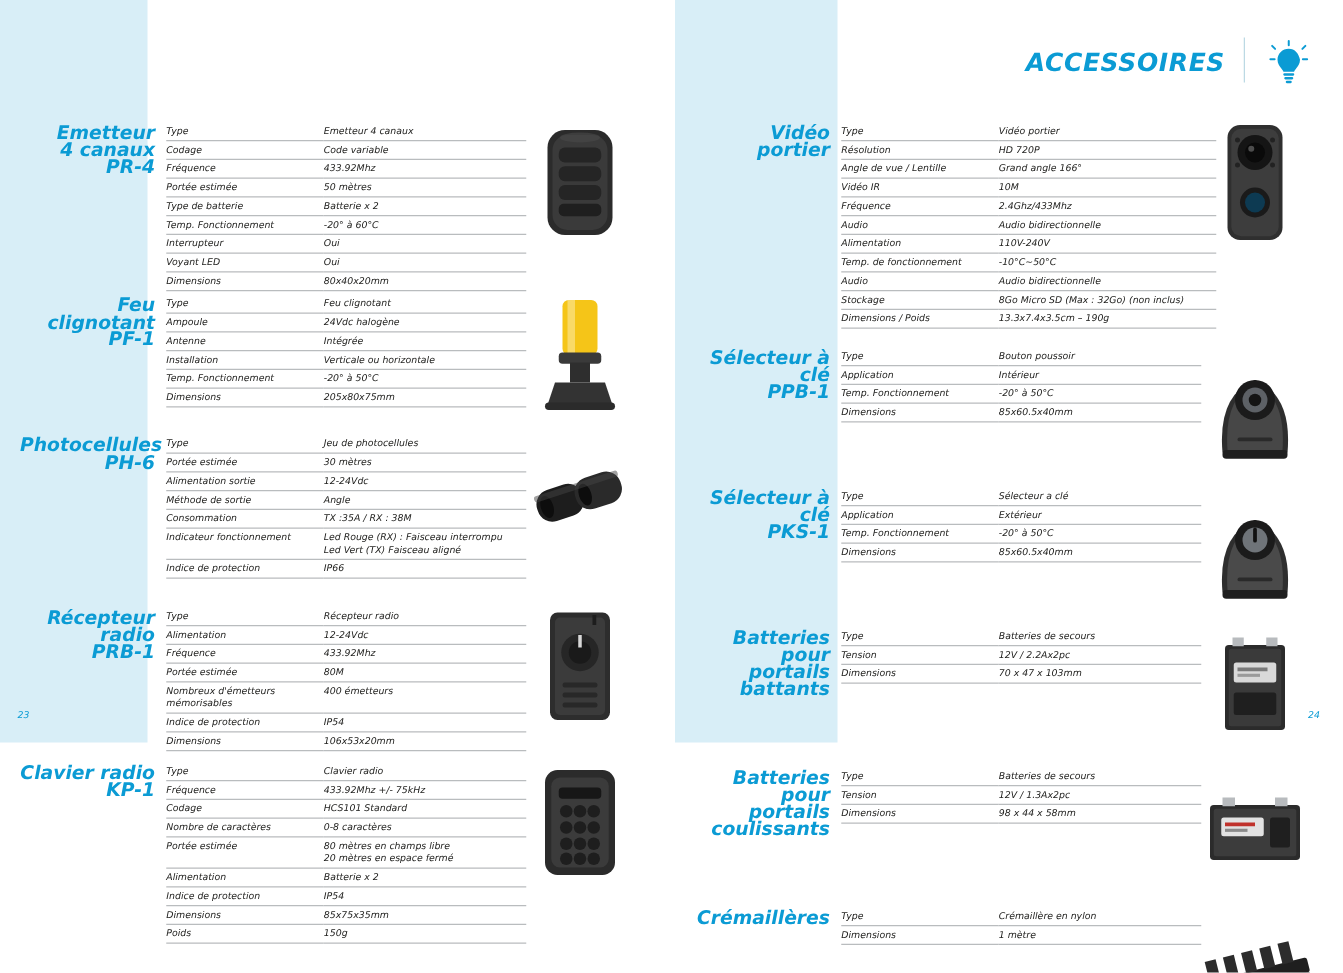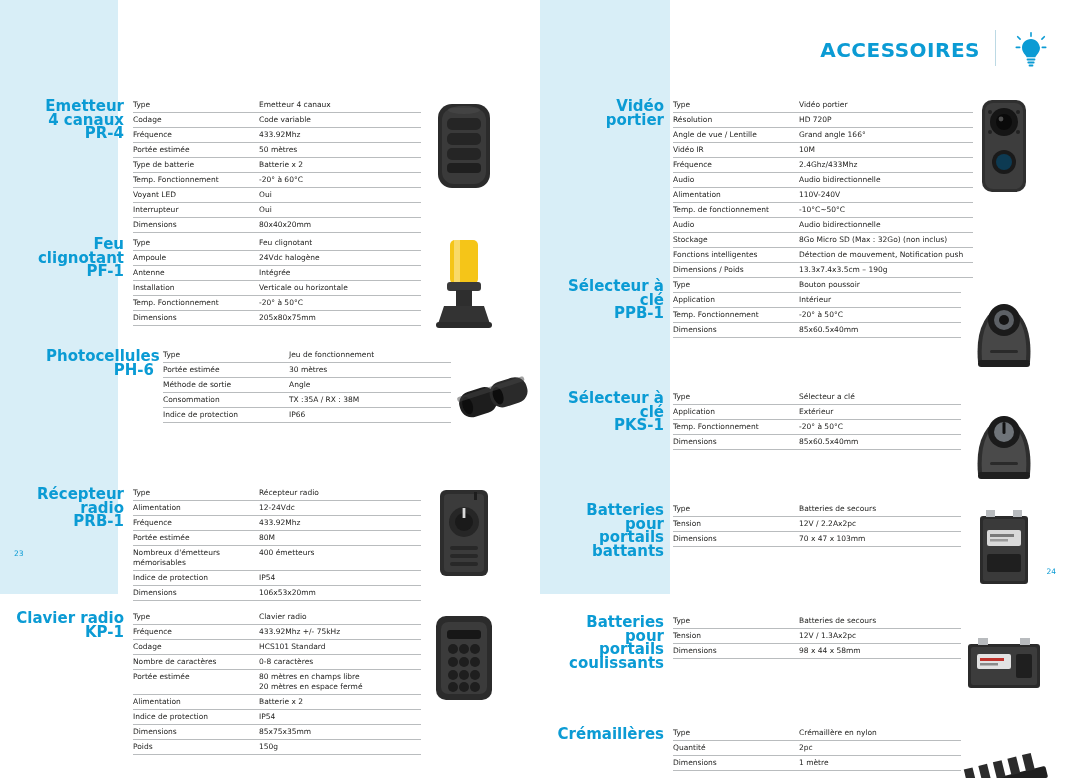--- a/index.html
+++ b/index.html
@@ -7,20 +7,21 @@
     margin: 0; padding: 0;
     width: 1074px; height: 778px;
     background: #ffffff;
     font-family: "DejaVu Sans", sans-serif;
     overflow: hidden;
   }
   .page {
     position: relative;
     width: 1074px; height: 594px;
     background: #ffffff;
+    font-style: italic;
   }
   
   .band {
     position: absolute;
     top: 0; bottom: 0;
     background: #d8eef7;
   }
   .band-left  { left: 0;   width: 118px; }
   .band-right { left: 540px; width: 130px; }
 
@@ -106,21 +107,21 @@
   
   .entry-table.wide { width: 300px; }
   .entry-table.wide td.k { width: 126px; }
   .entry-table.wide td.v { width: 174px; }
 
   .page-num {
     position: absolute;
     font-size: 7.5px;
     color: #0b9bd4;
   }
-  .page-num.left  { left: 14px;  bottom: 36px; }
+  .page-num.left  { left: 14px;  bottom: 18px; }
   .page-num.right { right: 18px; bottom: 18px; }
 </style>
 </head>
 <body>
 
 <div class="page">
 
   <div class="band band-left"></div>
   <div class="band band-right"></div>
 
@@ -166,25 +167,25 @@
               </tr>
               <tr>
                 <td class="k">Type de batterie</td>
                 <td class="v">Batterie x 2</td>
               </tr>
               <tr>
                 <td class="k">Temp. Fonctionnement</td>
                 <td class="v">-20° à 60°C</td>
               </tr>
               <tr>
+                <td class="k">Interrupteur</td>
+                <td class="v">Oui</td>
+              </tr>
+              <tr>
                 <td class="k">Voyant LED</td>
-                <td class="v">Oui</td>
-              </tr>
-              <tr>
-                <td class="k">Interrupteur</td>
                 <td class="v">Oui</td>
               </tr>
               <tr>
                 <td class="k">Dimensions</td>
                 <td class="v">80x40x20mm</td>
               </tr>
             </tbody>
           </table>
           <div class="entry-img">
             <svg viewBox="0 0 100 100" width="100" height="100">
@@ -235,40 +236,48 @@
         <rect x="36" y="6" width="28" height="44" rx="5" fill="#f5c518"></rect>
         <rect x="40" y="6" width="6" height="44" fill="#fbe38a" opacity="0.7"></rect>
         <rect x="33" y="48" width="34" height="9" rx="3" fill="#3a3a3a"></rect>
         <rect x="42" y="56" width="16" height="16" fill="#2e2e2e"></rect>
         <path d="M30 72 h40 l6 18 h-52 z" fill="#333"></path>
         <rect x="22" y="88" width="56" height="6" rx="3" fill="#2b2b2b"></rect>
       </svg>
           </div>
         </div>
       </div>
-      <div class="entry" style="height: 138px; margin-left: 30px;">
+      <div class="entry" style="height: 138px;">
         <div class="entry-inner">
           <div class="entry-label">Photocellules<br>PH-6</div>
           <table class="entry-table">
             <tbody>
               <tr>
                 <td class="k">Type</td>
-                <td class="v">Jeu de fonctionnement</td>
+                <td class="v">Jeu de photocellules</td>
               </tr>
               <tr>
                 <td class="k">Portée estimée</td>
                 <td class="v">30 mètres</td>
               </tr>
               <tr>
+                <td class="k">Alimentation sortie</td>
+                <td class="v">12-24Vdc</td>
+              </tr>
+              <tr>
                 <td class="k">Méthode de sortie</td>
                 <td class="v">Angle</td>
               </tr>
               <tr>
                 <td class="k">Consommation</td>
                 <td class="v">TX :35A / RX : 38M</td>
+              </tr>
+              <tr>
+                <td class="k">Indicateur fonctionnement</td>
+                <td class="v">Led Rouge (RX) : Faisceau interrompu<br>Led Vert (TX) Faisceau aligné</td>
               </tr>
               <tr>
                 <td class="k">Indice de protection</td>
                 <td class="v">IP66</td>
               </tr>
             </tbody>
           </table>
           <div class="entry-img">
             <svg viewBox="0 0 100 100" width="100" height="100">
         <g transform="rotate(-18 50 50)">
@@ -441,24 +450,20 @@
               </tr>
               <tr>
                 <td class="k">Audio</td>
                 <td class="v">Audio bidirectionnelle</td>
               </tr>
               <tr>
                 <td class="k">Stockage</td>
                 <td class="v">8Go Micro SD (Max : 32Go)  (non inclus)</td>
               </tr>
               <tr>
-                <td class="k">Fonctions intelligentes</td>
-                <td class="v">Détection de mouvement, Notification push</td>
-              </tr>
-              <tr>
                 <td class="k">Dimensions / Poids</td>
                 <td class="v">13.3x7.4x3.5cm – 190g</td>
               </tr>
             </tbody>
           </table>
           <div class="entry-img">
             <svg viewBox="0 0 100 100" width="100" height="100">
         <rect x="28" y="4" width="44" height="92" rx="10" fill="#2f2f2f"></rect>
         <rect x="31" y="7" width="38" height="86" rx="8" fill="#3d3d3d"></rect>
         <circle cx="50" cy="26" r="14" fill="#151515"></circle>
@@ -615,24 +620,20 @@
       <div class="entry" style="height: 112px;">
         <div class="entry-inner">
           <div class="entry-label">Crémaillères</div>
           <table class="entry-table">
             <tbody>
               <tr>
                 <td class="k">Type</td>
                 <td class="v">Crémaillère en nylon</td>
               </tr>
               <tr>
-                <td class="k">Quantité</td>
-                <td class="v">2pc</td>
-              </tr>
-              <tr>
                 <td class="k">Dimensions</td>
                 <td class="v">1 mètre</td>
               </tr>
             </tbody>
           </table>
           <div class="entry-img">
             <svg viewBox="0 0 100 100" width="100" height="100">
         <g transform="rotate(-14 50 50)">
           <rect x="8" y="52" width="84" height="12" rx="2" fill="#1f1f1f"></rect>
           <g fill="#2c2c2c">

